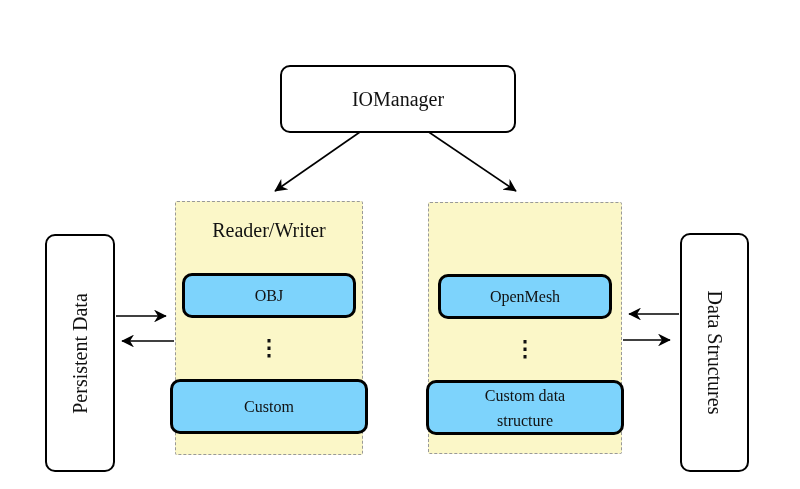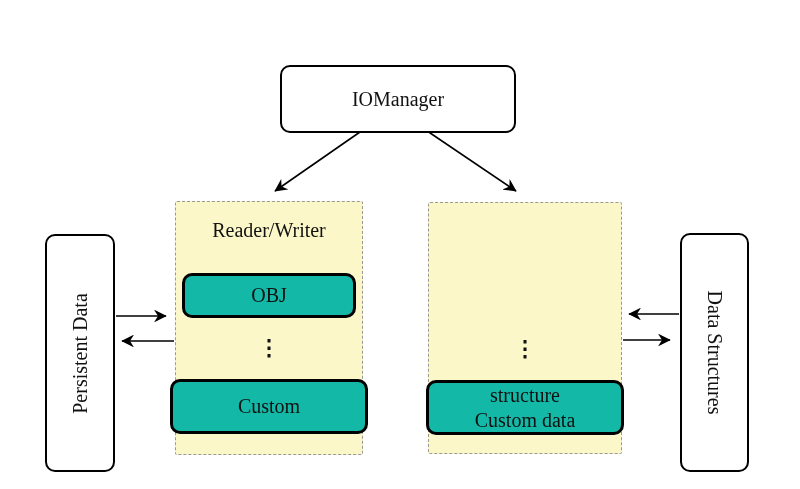--- a/index.html
+++ b/index.html
@@ -48,29 +48,29 @@
   .group-title {
     position: absolute;
     top: 17px; left: 0; right: 0;
     text-align: center;
     font-size: 20px;
   }
   .item-box {
     position: absolute;
     left: 50%;
     transform: translateX(-50%);
-    background: #14b8a6;
+    background: #7dd3fc;
     border: 3px solid #000000;
     border-radius: 10px;
     box-sizing: border-box;
     display: flex;
     flex-direction: column;
     align-items: center;
     justify-content: center;
-    font-size: 20px;
+    font-size: 16px;
     line-height: 25px;
     text-align: center;
   }
   .item-first { top: 71px;  width: 174px; height: 45px; }
   .item-last  { top: 177px; width: 198px; height: 55px; }
   .ellipsis {
     position: absolute;
     top: 133px; left: 0; right: 0;
     text-align: center;
     font-size: 22px;
@@ -114,20 +114,23 @@
     <div class="item-box item-first">
       <span>OBJ</span>
     </div>
     <div class="ellipsis">⋮</div>
     <div class="item-box item-last">
       <span>Custom</span>
     </div>
   </div>
 
   <div class="group group-ie">
+    <div class="item-box item-first">
+      <span>OpenMesh</span>
+    </div>
     <div class="ellipsis">⋮</div>
     <div class="item-box item-last">
+      <span>Custom data</span>
       <span>structure</span>
-      <span>Custom data</span>
     </div>
   </div>
 
 </div>
 
 </body></html>

